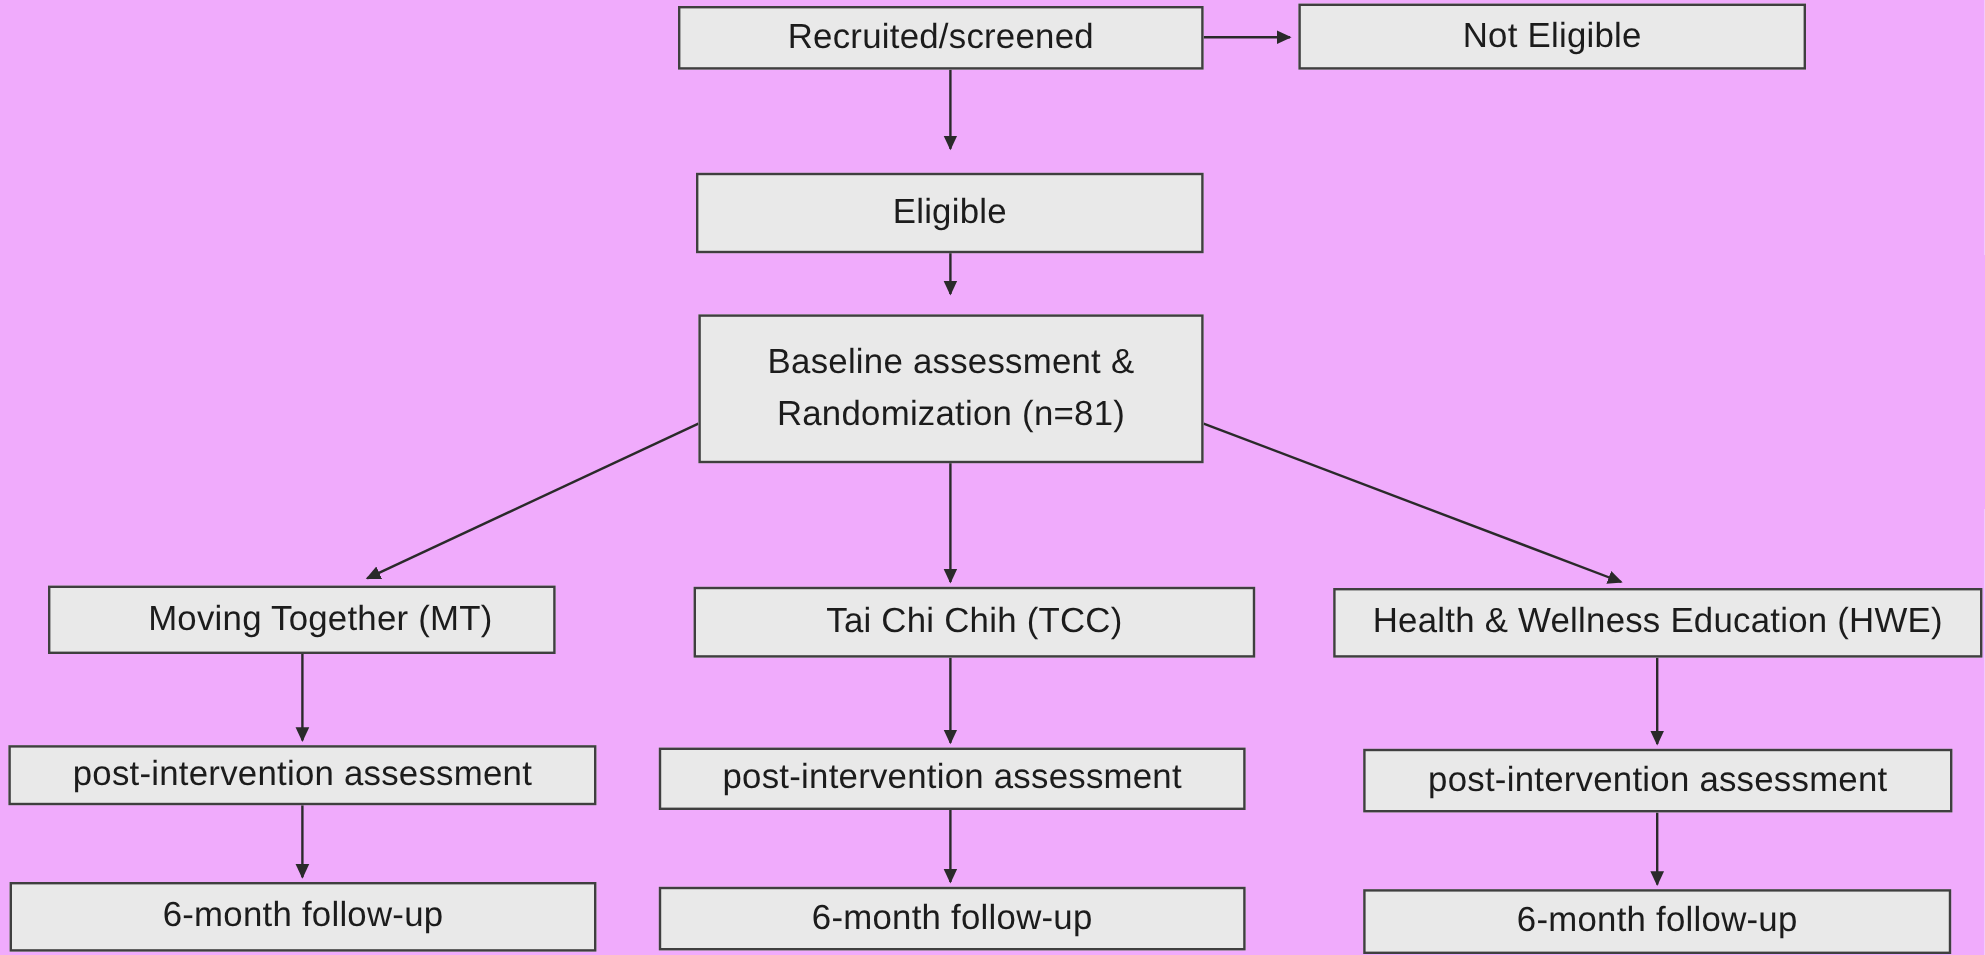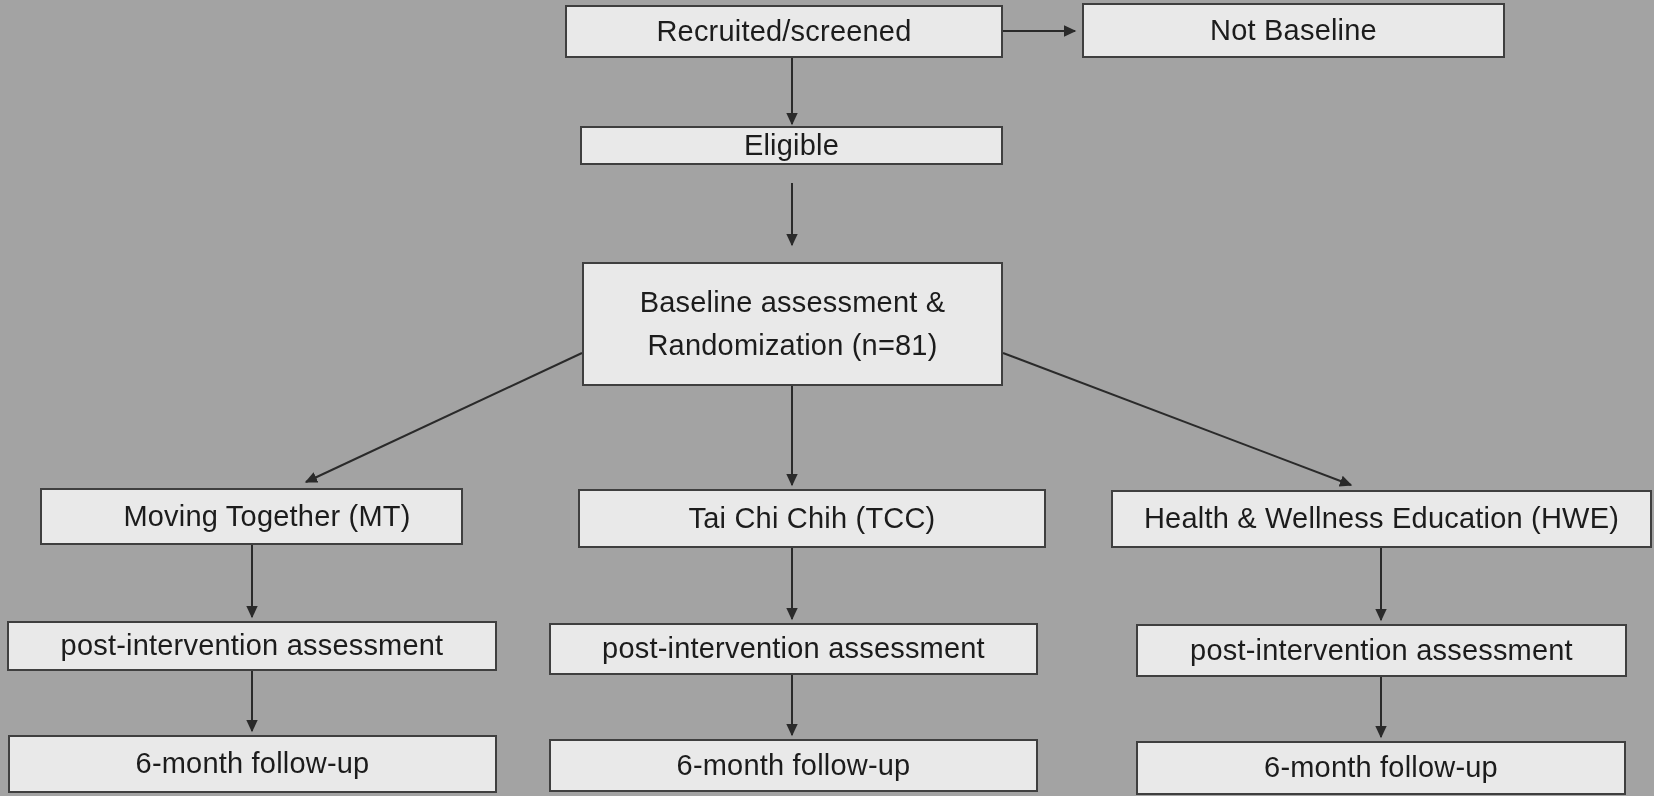--- a/index.html
+++ b/index.html
@@ -4,21 +4,21 @@
 <style>
   html, body {
     margin: 0;
     padding: 0;
     background: #ffffff;
   }
   #stage {
     position: relative;
     width: 1654px;
     height: 796px;
-    background: #a3a3a3;
+    background: #f0abfc;
     overflow: hidden;
     font-family: "Liberation Sans", sans-serif;
   }
   #arrow-layer {
     position: absolute;
     left: 0;
     top: 0;
     width: 1654px;
     height: 796px;
     pointer-events: none;
@@ -69,23 +69,23 @@
         <line class="edge-line" x1="252" y1="671" x2="252" y2="731" marker-end="url(#arrowhead)"></line>
         <line class="edge-line" x1="792" y1="675" x2="792" y2="735" marker-end="url(#arrowhead)"></line>
         <line class="edge-line" x1="1381" y1="677" x2="1381" y2="737" marker-end="url(#arrowhead)"></line>
       </g>
   </svg>
   <div id="nodes-layer">
       <div class="flow-box" style="left: 565px; top: 5px; width: 438px; height: 53px;">
         <span class="label">Recruited/screened</span>
       </div>
       <div class="flow-box" style="left: 1082px; top: 3px; width: 423px; height: 55px;">
-        <span class="label">Not Baseline</span>
+        <span class="label">Not Eligible</span>
       </div>
-      <div class="flow-box" style="left: 580px; top: 126px; width: 423px; height: 39px;">
+      <div class="flow-box" style="left: 580px; top: 144px; width: 423px; height: 67px;">
         <span class="label">Eligible</span>
       </div>
       <div class="flow-box" style="left: 582px; top: 262px; width: 421px; height: 124px;">
         <span class="label">Baseline assessment &amp;
 Randomization (n=81)</span>
       </div>
       <div class="flow-box" style="left: 40px; top: 488px; width: 423px; height: 57px; padding-left: 31px;">
         <span class="label">Moving Together (MT)</span>
       </div>
       <div class="flow-box" style="left: 578px; top: 489px; width: 468px; height: 59px;">

